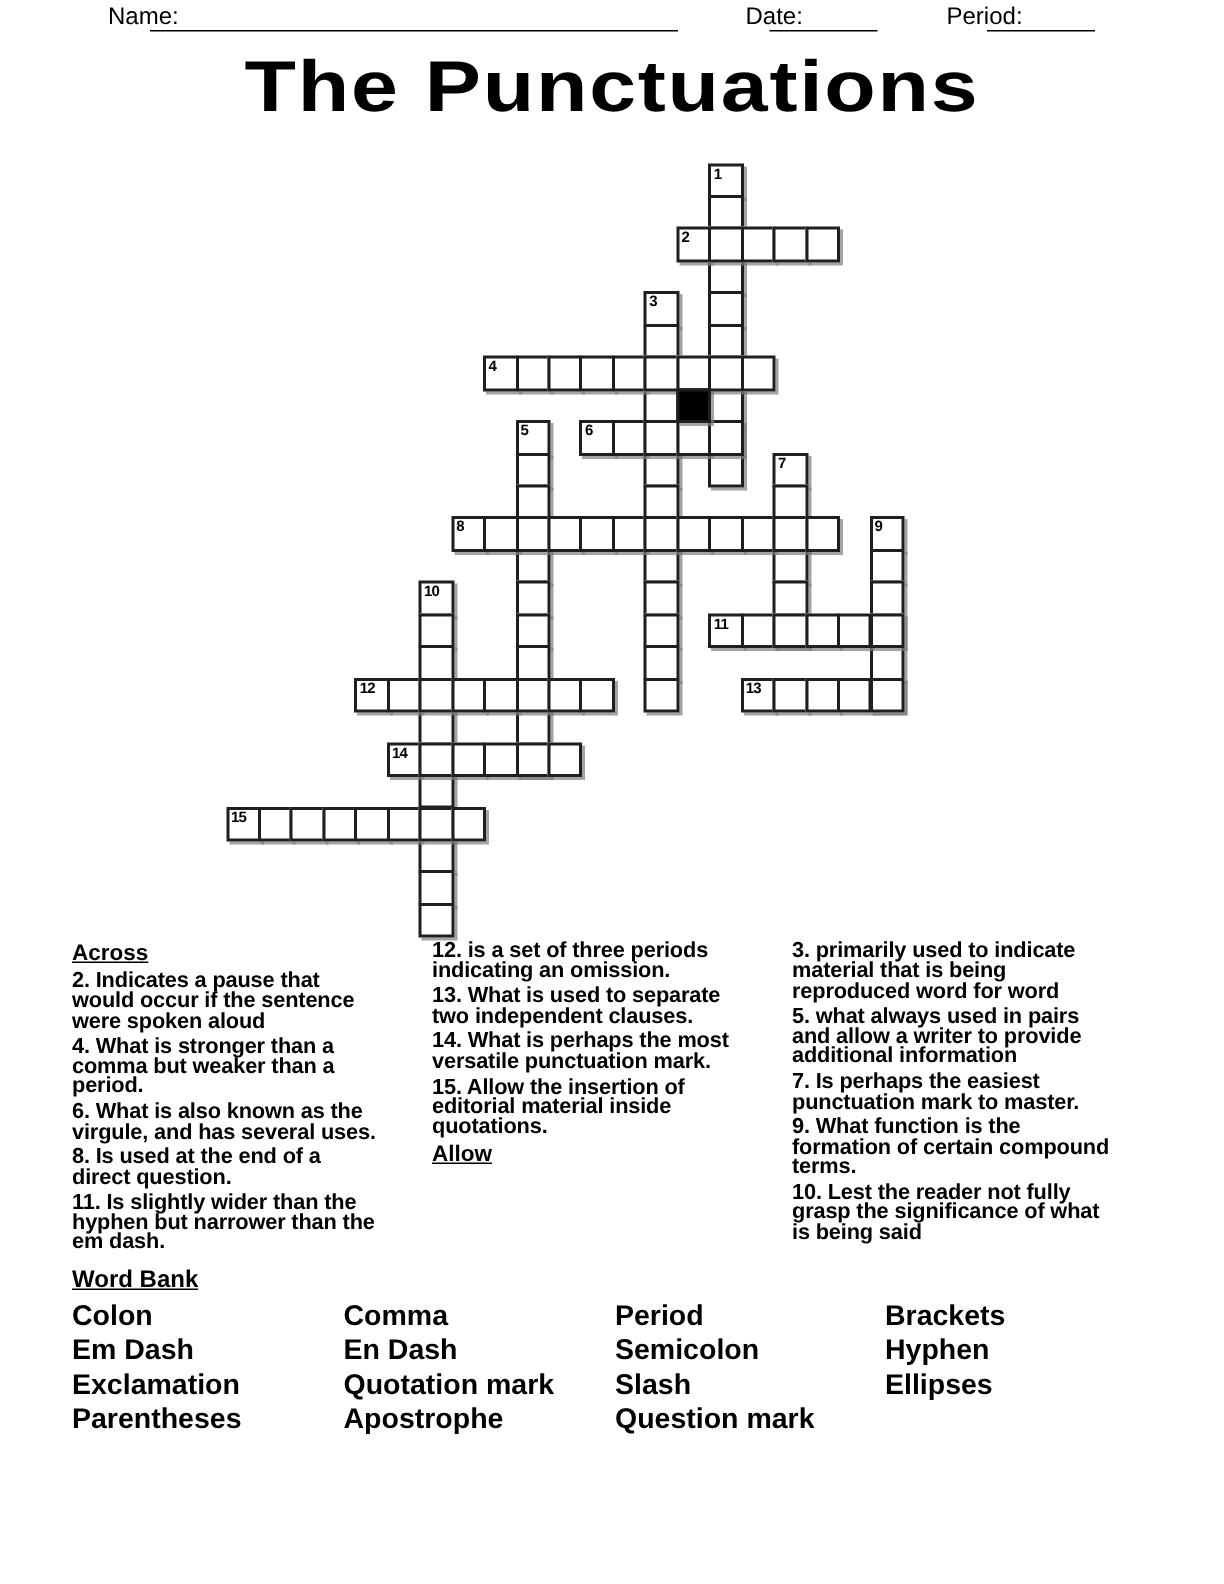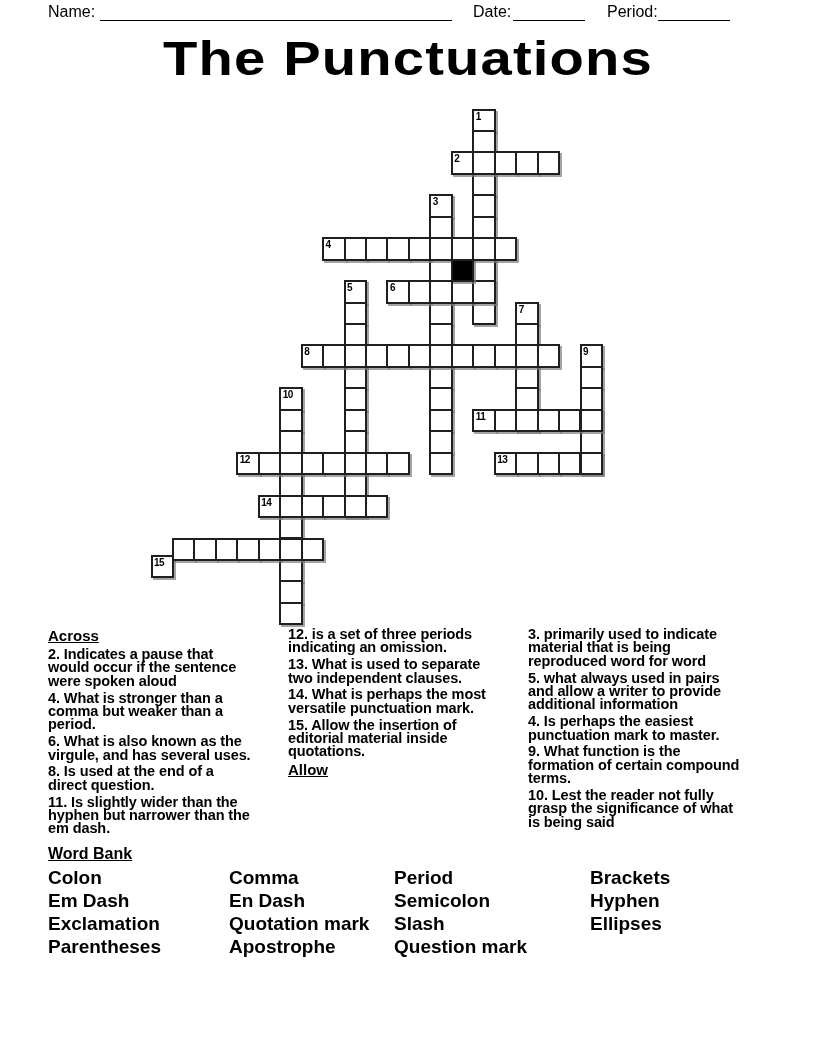--- a/index.html
+++ b/index.html
@@ -1,21 +1,21 @@
 <!DOCTYPE html>
 <html><head>
 <meta charset="utf-8">
 <style>
   html,body { margin:0; padding:0; }
   body {
     width:816px; height:1056px; background:#ffffff; position:relative;
     font-family:"Liberation Sans", sans-serif; color:#000; overflow:hidden;
   }
   
-  .hdr-label { position:absolute; top:3px; font-size:16px; font-weight:normal; white-space:nowrap; }
+  .hdr-label { position:absolute; top:3px; font-size:16px; font-weight:normal; white-space:nowrap;margin-left:24px; }
   .hline { position:absolute; top:6px; height:14px; border-bottom:1.6px solid #000; }
   
   .title {
     position:absolute; top:34px; left:0; width:816px; text-align:center;
     font-size:48px; line-height:50px; font-weight:900; letter-spacing:1px;
     transform:scaleX(1.17); transform-origin:50% 50%; white-space:nowrap;
   }
   
   #grid-layer { position:absolute; left:0; top:0; }
   .gcell {
@@ -193,21 +193,21 @@
     <div class="gcell" style="left: 558.05px; top: 451.7px;"></div>
     <div class="gcell" style="left: 579.5px; top: 451.7px;"></div>
     <div class="gcell" style="left: 257.75px; top: 494.6px;">
       <span class="gnum">14</span>
     </div>
     <div class="gcell" style="left: 279.2px; top: 494.6px;"></div>
     <div class="gcell" style="left: 300.65px; top: 494.6px;"></div>
     <div class="gcell" style="left: 322.1px; top: 494.6px;"></div>
     <div class="gcell" style="left: 343.55px; top: 494.6px;"></div>
     <div class="gcell" style="left: 365px; top: 494.6px;"></div>
-    <div class="gcell" style="left: 150.5px; top: 537.5px; margin-top: 17px;">
+    <div class="gcell" style="left: 150.5px; top: 537.5px;">
       <span class="gnum">15</span>
     </div>
     <div class="gcell" style="left: 171.95px; top: 537.5px;"></div>
     <div class="gcell" style="left: 193.4px; top: 537.5px;"></div>
     <div class="gcell" style="left: 214.85px; top: 537.5px;"></div>
     <div class="gcell" style="left: 236.3px; top: 537.5px;"></div>
     <div class="gcell" style="left: 257.75px; top: 537.5px;"></div>
     <div class="gcell" style="left: 279.2px; top: 537.5px;"></div>
     <div class="gcell" style="left: 300.65px; top: 537.5px;"></div>
     <div class="gcell black" style="left: 450.8px; top: 258.65px;"></div>
@@ -248,21 +248,21 @@
 </div>
 
 <div class="clue-col" style="left:528px">
   <div id="clues-right-list">
       <div class="clue">3. primarily used to indicate
 material that is being
 reproduced word for word</div>
       <div class="clue">5. what always used in pairs
 and allow a writer to provide
 additional information</div>
-      <div class="clue">4. Is perhaps the easiest
+      <div class="clue">7. Is perhaps the easiest
 punctuation mark to master.</div>
       <div class="clue">9. What function is the
 formation of certain compound
 terms.</div>
       <div class="clue">10. Lest the reader not fully
 grasp the significance of what
 is being said</div>
     </div>
 </div>
 
@@ -272,21 +272,21 @@
     <div>Em Dash</div>
     <div>Exclamation</div>
     <div>Parentheses</div>
   </div>
 <div class="wb-col" style="left:229px" id="wb-col-1">
     <div>Comma</div>
     <div>En Dash</div>
     <div>Quotation mark</div>
     <div>Apostrophe</div>
   </div>
-<div class="wb-col" style="left:394px" id="wb-col-2">
+<div class="wb-col" style="left:410px" id="wb-col-2">
     <div>Period</div>
     <div>Semicolon</div>
     <div>Slash</div>
     <div>Question mark</div>
   </div>
 <div class="wb-col" style="left:590px" id="wb-col-3">
     <div>Brackets</div>
     <div>Hyphen</div>
     <div>Ellipses</div>
   </div>

